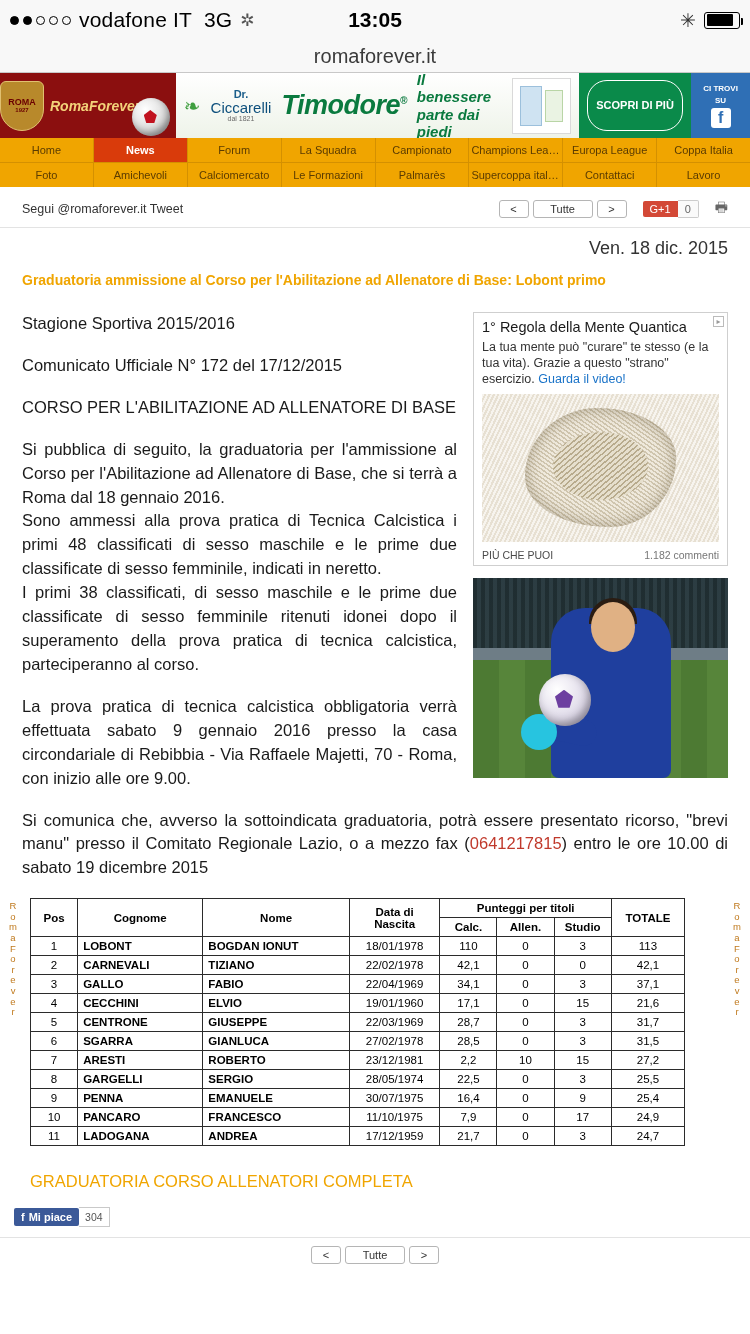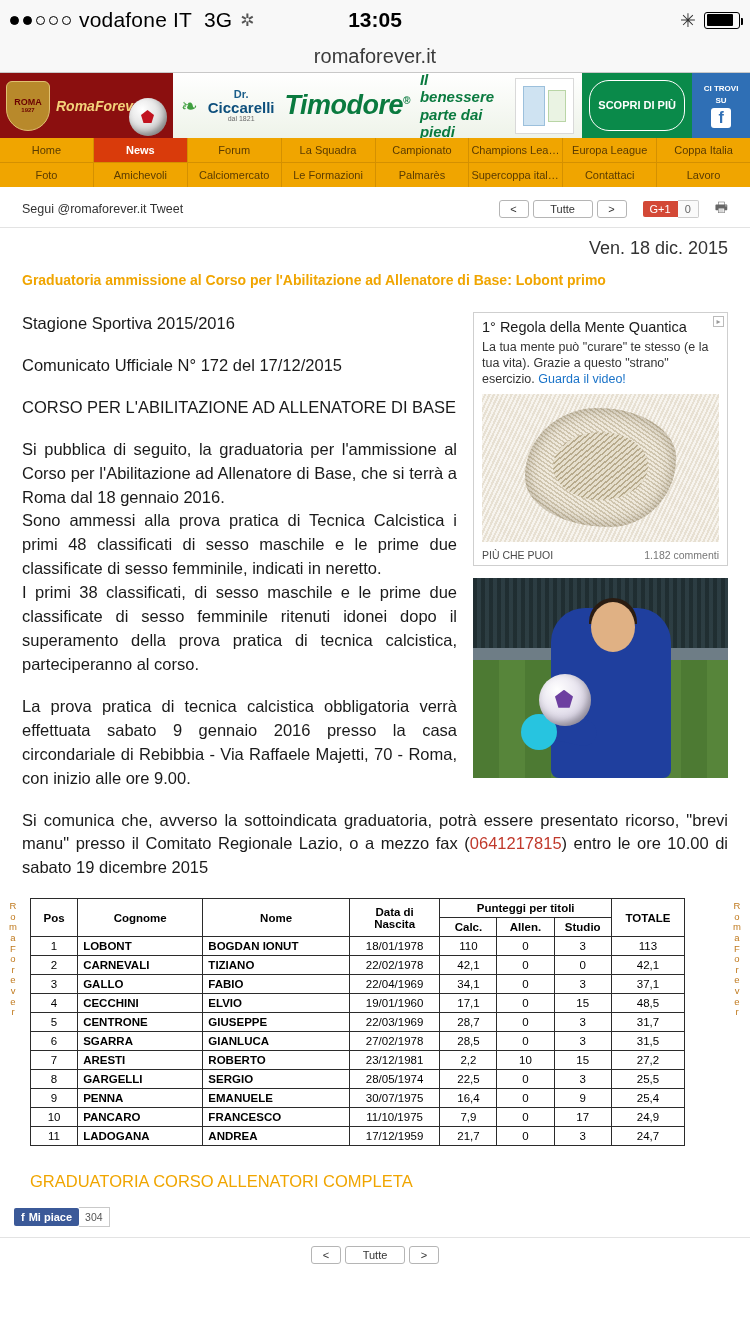--- a/index.html
+++ b/index.html
@@ -51,21 +51,21 @@
   .page { position:relative; }
 
   
   .banner {
     height:65px; display:flex; align-items:stretch;
     background:linear-gradient(to bottom,#fdf6e7,#f4ead3);
     overflow:hidden; position:relative;
   }
   .banner-left {
     width:185px; background:#8b0f0f;
-    display:flex; align-items:center; padding-left:6px; gap:6px;
+    display:flex; align-items:center; gap:6px;
     position:relative;
     text-align:center;
   }
   .crest {
     width:44px; height:50px; background:#b8892b; border-radius:6px 6px 22px 22px;
     display:flex; flex-direction:column; align-items:center; justify-content:center;
     color:#6b0000; font-size:8px; font-weight:bold; line-height:1.05;
     border:1px solid #e0c070;
   }
   .crest .c1{font-size:9px;}
@@ -80,21 +80,21 @@
   .ball:after{content:"";position:absolute;left:12px;top:12px;width:13px;height:13px;background:#c1121f;clip-path:polygon(50% 0,100% 38%,81% 100%,19% 100%,0 38%);}
   .banner-mid {
     flex:1; display:flex; align-items:center; gap:10px; padding:0 8px;
     background:linear-gradient(to bottom,#ffffff,#eef3e9);
   }
   .leaf { color:#3f9f3f; font-size:20px; }
   .pharma {
     text-align:center; line-height:1.0;
   }
   .pharma .dr { font-size:11px; color:#1b5e8a; font-weight:bold; }
-  .pharma .ciccarelli { font-size:15px; color:#0d4f7c; font-weight:bold; }
+  .pharma .ciccarelli { font-size:15px; color:#0d4f7c; font-weight:normal; }
   .pharma .dal { font-size:7px; color:#6a6a6a; }
   .timodore { font-size:27px; font-weight:bold; color:#0a7a3f; font-style:italic; letter-spacing:-.5px;}
   .timodore sup{font-size:10px;}
   .benessere { color:#0a7a3f; font-size:15px; font-weight:bold; font-style:italic; line-height:1.15; }
   .prodbox { width:70px;height:56px;background:#fff;border:1px solid #d9d9d9; display:flex;align-items:center;justify-content:center; }
   .prodbox .box1{width:22px;height:40px;background:#cfe3f2;border:1px solid #9cc0dc;}
   .prodbox .box2{width:18px;height:32px;background:#eaf3e3;border:1px solid #b9d5a6;margin-left:3px;}
   .banner-cta {
     width:118px;background:#0a8a4a;display:flex;align-items:center;justify-content:center;
   }
@@ -431,21 +431,21 @@
           <td class="c">37,1</td>
         </tr>
         <tr>
           <td class="c">4</td>
           <td class="l">CECCHINI</td>
           <td class="l">ELVIO</td>
           <td class="c">19/01/1960</td>
           <td class="c">17,1</td>
           <td class="c">0</td>
           <td class="c">15</td>
-          <td class="c">48,5</td>
+          <td class="c">21,6</td>
         </tr>
         <tr>
           <td class="c">5</td>
           <td class="l">CENTRONE</td>
           <td class="l">GIUSEPPE</td>
           <td class="c">22/03/1969</td>
           <td class="c">28,7</td>
           <td class="c">0</td>
           <td class="c">3</td>
           <td class="c">31,7</td>

